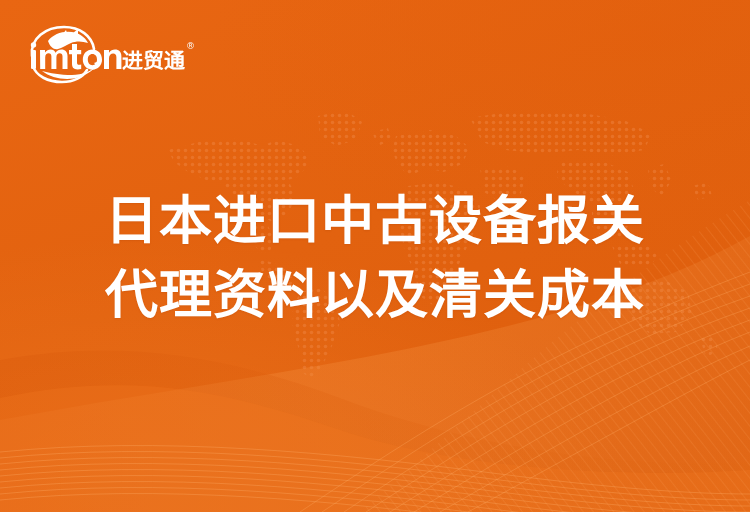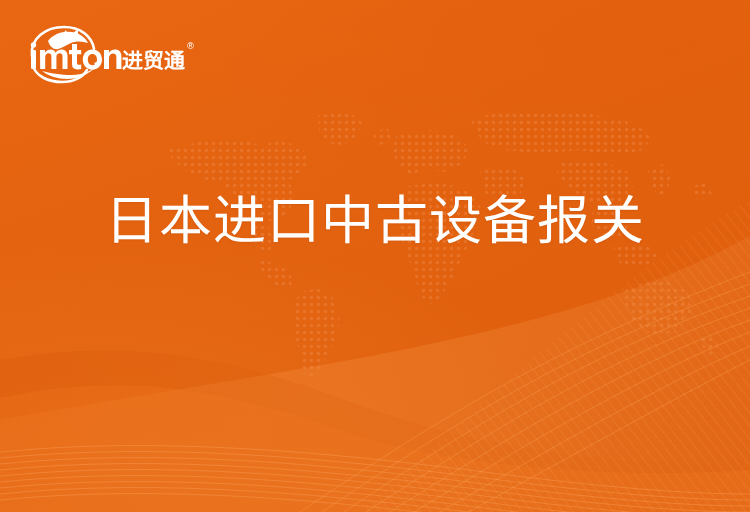--- a/index.html
+++ b/index.html
@@ -55,21 +55,21 @@
     left: 0;
     right: 0;
     top: 184px;
     text-align: center;
     color: #ffffff;
   }
   .headline .line {
     display: block;
     font-size: 53px;
     line-height: 74px;
-    font-weight: 400;
+    font-weight: 700;
     letter-spacing: 1px;
     white-space: nowrap;
     text-shadow: 0 1px 2px rgba(150,55,5,0.16);
   }
 </style>
 </head>
 <body>
 
 <div id="banner">
 
@@ -219,15 +219,16 @@
                  c0-2.4-1.2-3.6-3.2-3.6-2.3 0-4.2 1.8-4.2 4.7V47h-5Z"></path>
       </g>
 
       <text x="104" y="46" font-family="'DejaVu Sans','Liberation Sans',sans-serif" font-size="21" font-weight="700" fill="#ffffff">进贸通</text>
       <text x="168" y="27" font-family="'DejaVu Sans','Liberation Sans',sans-serif" font-size="9" fill="#ffffff" opacity="0.95">®</text>
     </svg>
   </div>
 
   <div class="headline">
     <span class="line">日本进口中古设备报关</span>
+    <span class="line">代理资料以及清关成本</span>
   </div>
 
 </div>
 
 </body></html>

